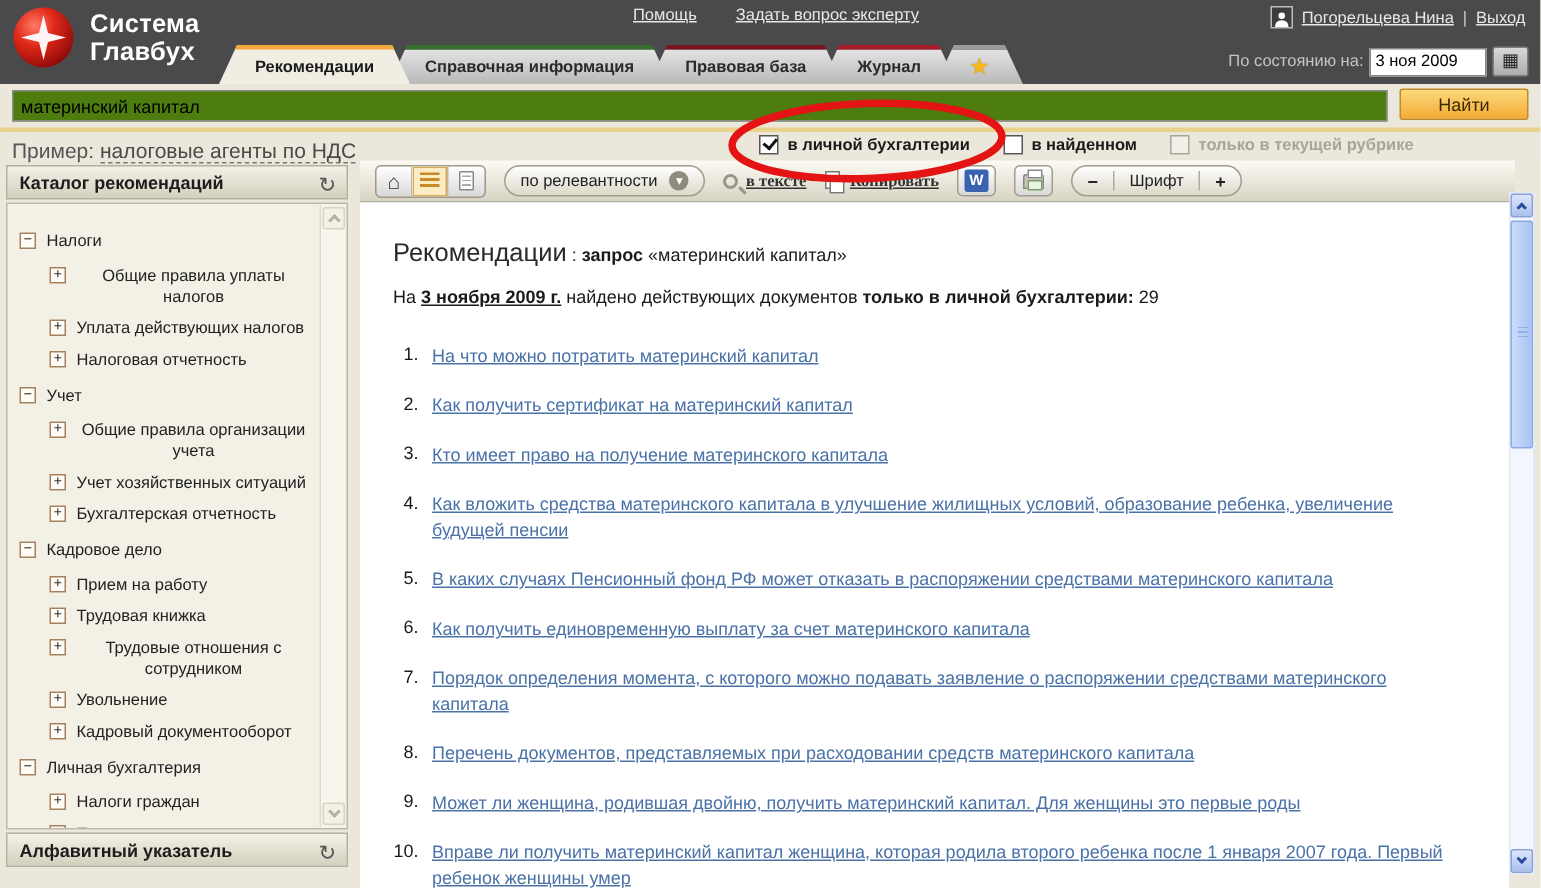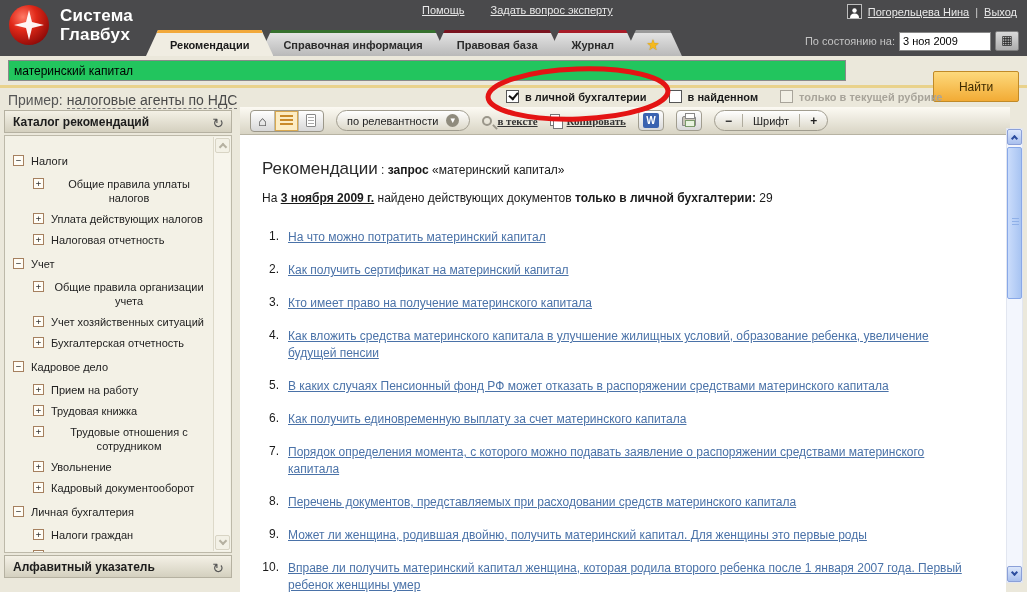--- a/index.html
+++ b/index.html
@@ -24,29 +24,29 @@
          clip-path:polygon(12px 0, calc(100% - 12px) 0, 100% 100%, 0 100%); }
   .tab.stripe-green { border-top-color:#35702e; }
   .tab.stripe-darkred { border-top-color:#7a1420; }
   .tab.stripe-red { border-top-color:#a81c28; }
   .tab.active { background:#f0ede2; border-top-color:#f2a93b; z-index:3; color:#1a1a1a; }
   .tab.z2 { z-index:2; } .tab.z1 { z-index:1; } .tab.z0 { z-index:0; }
   .tab-star { width:58px; padding:0; color:#f5b91e; font-size:15px; line-height:24px; text-shadow:0 0 1px #a87800; }
 
   .date-box { position:absolute; right:8px; top:31px; display:flex; align-items:center; gap:4px; }
   .date-label { color:#c4c4c4; font-size:11px; }
-  .date-input { width:92px; height:19px; border:1px solid #888; font-size:11px; padding:0 3px; font-family:inherit; }
+  .date-input { width:78px; height:19px; border:1px solid #888; font-size:11px; padding:0 3px; font-family:inherit; }
   .cal-btn { width:24px; height:20px; border:1px solid #7e7e7e; background:linear-gradient(#d9d9d9,#adadad); font-size:12px; line-height:17px; text-align:center; color:#222; cursor:pointer; border-radius:2px; }
 
   
   .search-section { position:absolute; left:0; top:56px; width:1027px; height:51px; background:#ebe8db; }
   .gold-line { position:absolute; left:0; top:29px; width:1027px; height:3px; background:#e9d28b; }
-  .search-input { position:absolute; left:8px; top:4px; width:838px; height:21px; border:1px solid #8a8a8a; font-size:12px; padding:0 5px; font-family:inherit; background:#22c55e; }
-  .find-btn { position:absolute; right:8px; top:3px; width:86px; height:31px; border:1px solid #c08a28; border-radius:2px;
-              background:linear-gradient(#fdd97c,#f2ab35); font-size:12px; color:#3c2a00; cursor:pointer; font-family:inherit;margin-top:12px; }
+  .search-input { position:absolute; left:8px; top:4px; width:917px; height:21px; border:1px solid #8a8a8a; font-size:12px; padding:0 5px; font-family:inherit; background:#4d7c0f; }
+  .find-btn { position:absolute; right:8px; top:3px; width:86px; height:21px; border:1px solid #c08a28; border-radius:2px;
+              background:linear-gradient(#fdd97c,#f2ab35); font-size:12px; color:#3c2a00; cursor:pointer; font-family:inherit; }
   .example-row { position:absolute; left:8px; top:36px; font-size:14px; color:#555; }
   .example-row a { color:#4a4a4a; text-decoration:none; border-bottom:1px dashed #777; cursor:pointer; }
   .cb-row { position:absolute; left:506px; top:34px; display:flex; gap:22px; align-items:center; }
   .cb { display:flex; align-items:center; gap:6px; cursor:pointer; }
   .cb-box { width:13px; height:13px; background:#fff; border:1px solid #555; position:relative; flex:0 0 auto; }
   .cb-box.checked::after { content:""; position:absolute; left:2px; top:1px; width:7px; height:4px; border-left:2px solid #111; border-bottom:2px solid #111; transform:rotate(-50deg); }
   .cb-label { font-size:11px; font-weight:bold; color:#1a1a1a; }
   .cb.disabled .cb-box { border-color:#a8a49a; background:#f2f0e6; }
   .cb.disabled .cb-label { color:#a8a49a; }
 

